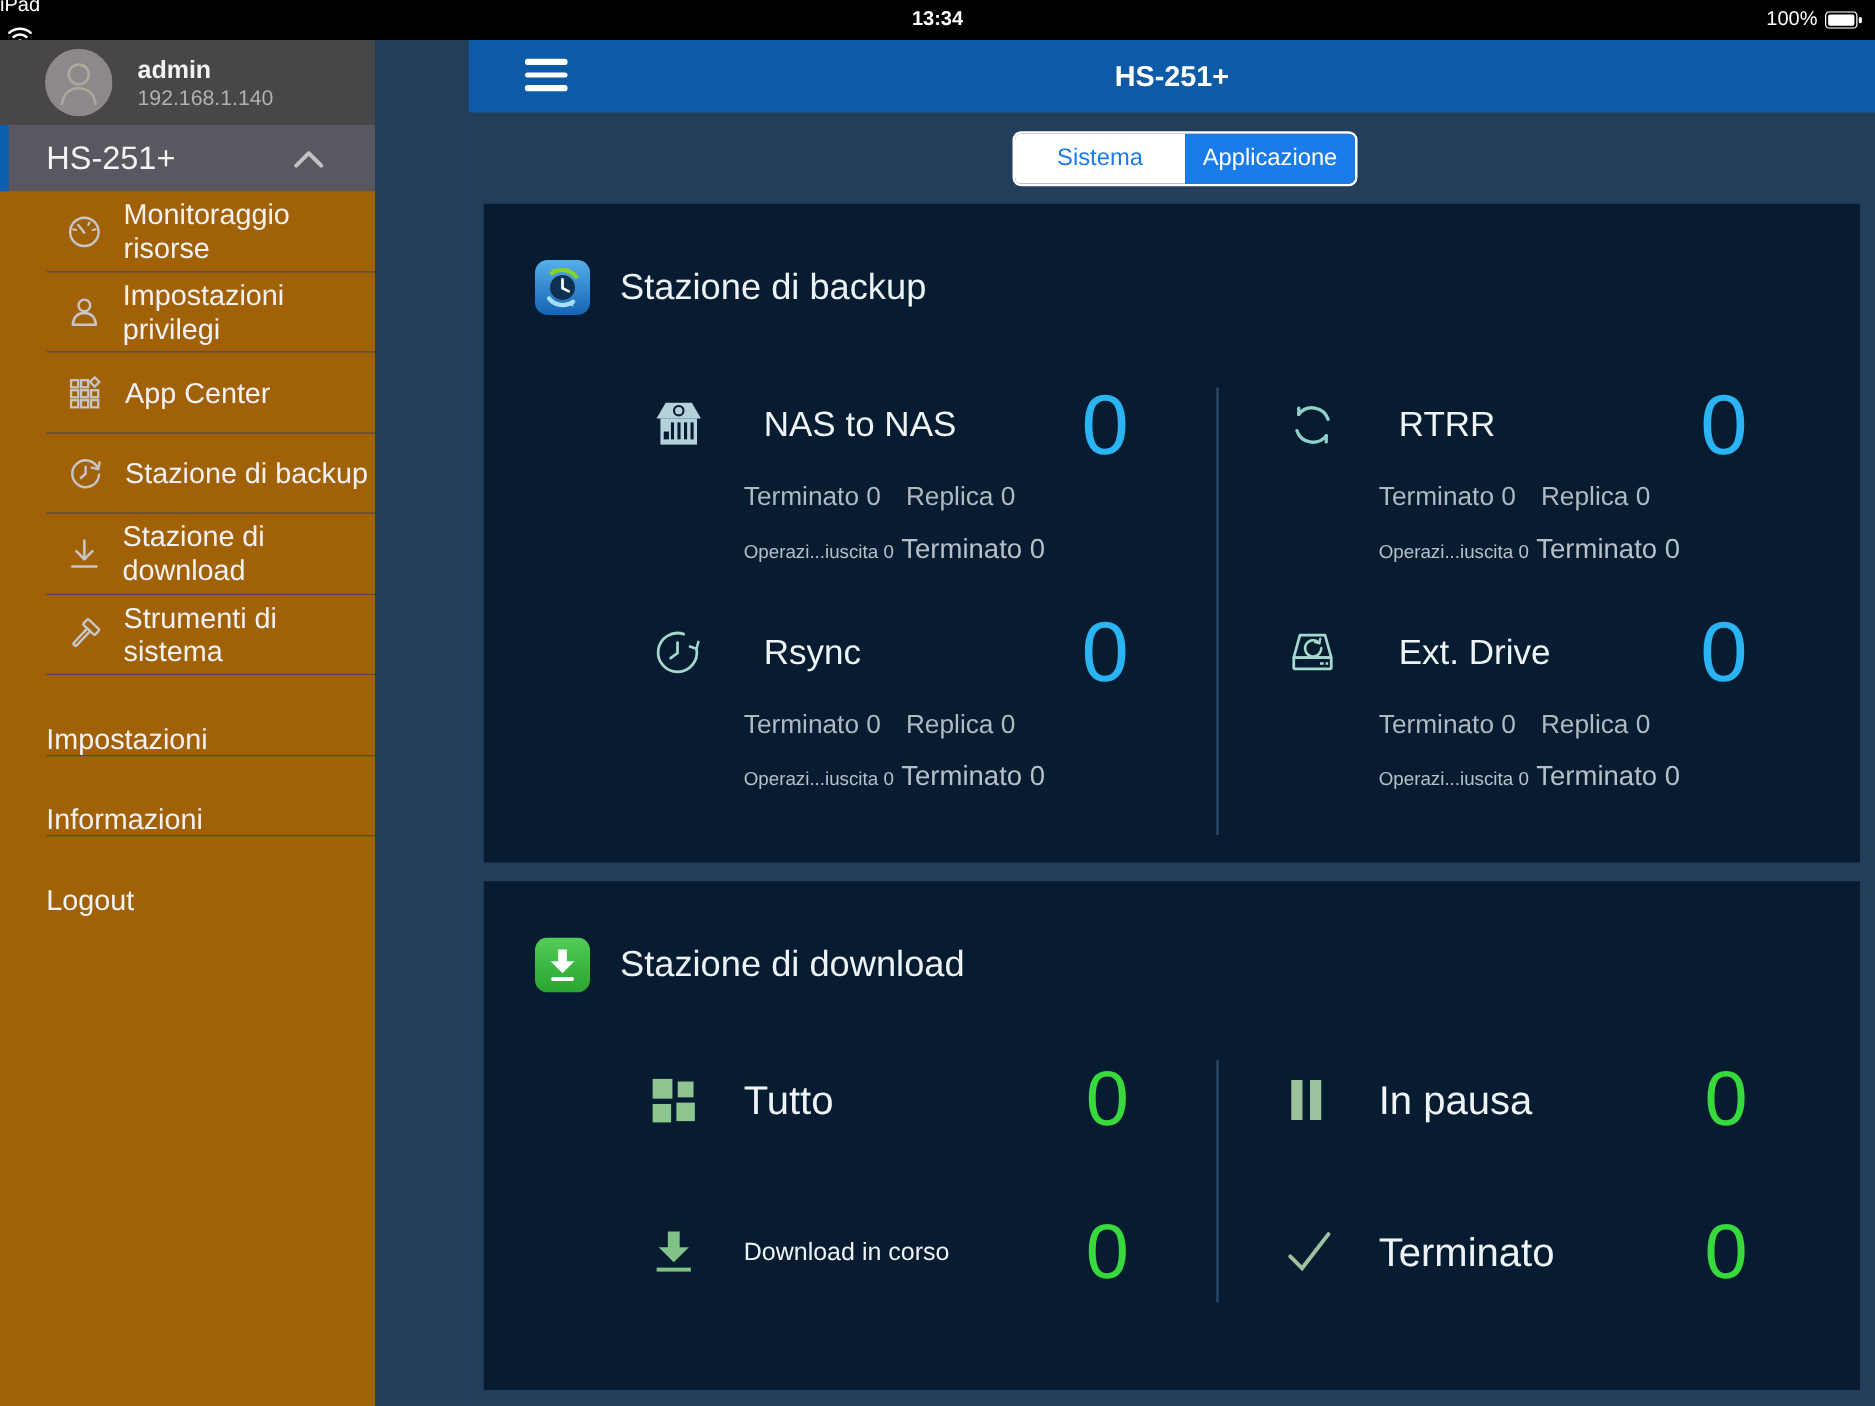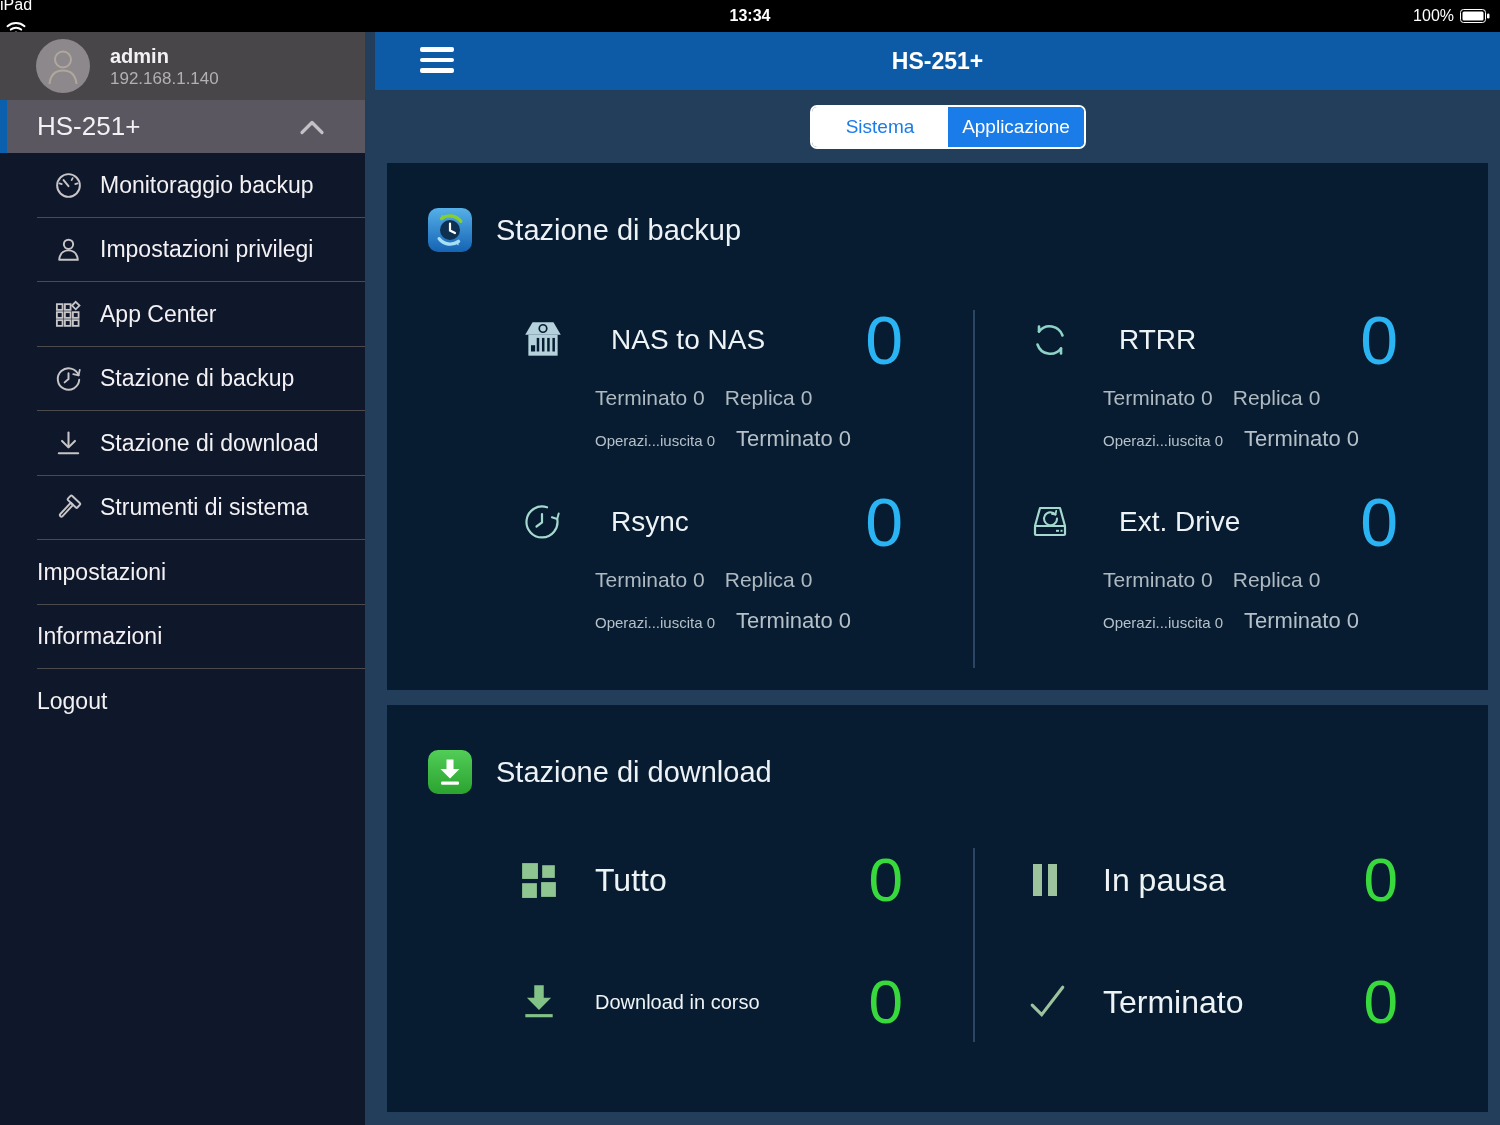--- a/index.html
+++ b/index.html
@@ -8,33 +8,33 @@
   .screen { position:relative; width:1500px; height:1125px; overflow:hidden; background:#223e5b; }
 
   
   .statusbar { position:absolute; top:0; left:0; width:1500px; height:32px; background:#000;
     display:flex; align-items:center; color:#fff; }
   .sb-left { display:flex; align-items:center; gap:7px; padding-left:0; font-size:16px;flex-direction:column; }
   .sb-time { position:absolute; left:0; right:0; text-align:center; font-size:16px; font-weight:bold; }
   .sb-right { margin-left:auto; display:flex; align-items:center; gap:6px; padding-right:10px; font-size:16px; }
 
   
-  .sidebar { position:absolute; top:32px; left:0; width:365px; height:1093px; background:#0f172a; color:#f3f1f3; }
+  .sidebar { position:absolute; top:32px; left:0; width:300px; height:1093px; background:#a16207; color:#f3f1f3; }
   .user-header { height:68px; background:#494649; display:flex; align-items:center; padding-left:36px; gap:20px; }
   .user-name { font-size:20px; font-weight:bold; line-height:1.3; }
   .user-ip { font-size:17px; color:#b2b0b2; }
   .nas-row { height:53px; background:#5a5761; display:flex; align-items:center; padding-left:37px; position:relative; cursor:pointer; }
   .nas-row::before { content:""; position:absolute; left:0; top:0; bottom:0; width:7px; background:#0b60ae; }
   .nas-name { font-size:26px; }
   .nas-chevron { position:absolute; right:40px; }
   .menu-item { height:64.5px; display:flex; align-items:center; padding-left:52px; position:relative; cursor:pointer; }
   .menu-item::after { content:""; position:absolute; left:37px; right:0; bottom:0; height:1px; background:#4d4a4e; }
   .menu-icon { width:33px; display:flex; justify-content:center; }
   .menu-label { margin-left:15px; font-size:23px; }
-  .root-item { height:64.5px; display:flex; align-items:center; padding-left:37px; position:relative; cursor:pointer; font-size:23px; }
+  .root-item { height:64.5px; display:flex; align-items:flex-end; padding-left:37px; position:relative; cursor:pointer; font-size:23px; }
   .root-item::after { content:""; position:absolute; left:37px; right:0; bottom:0; height:1px; background:#4d4a4e; }
   .root-item:last-child::after { display:none; }
 
   
   .main { position:absolute; top:32px; left:375px; width:1125px; height:1093px; background:#223e5b; }
   .appbar { position:absolute; top:0; left:0; width:1125px; height:58px; background:#0d5aa6; }
   .hamburger { position:absolute; left:45px; top:15px; width:34px; height:27px; cursor:pointer; }
   .hamburger span { display:block; height:4.5px; border-radius:2px; background:#fff; margin-bottom:6px; }
   .app-title { position:absolute; top:0; left:0; right:0; height:58px; display:flex; align-items:center; justify-content:center;
     color:#fff; font-size:23px; font-weight:bold; }
@@ -56,21 +56,21 @@
   .b-item { position:absolute; width:453px; }
   .col-l { left:133px; } .col-r { left:641px; }
   .row-1 { top:145px; } .row-2 { top:327px; }
   .b-head { display:flex; align-items:center; height:64px;gap:16px; }
   .icon-box { width:75px; display:flex; align-items:center; }
   .b-name { color:#eef3f6; font-size:28px; }
   .b-count { margin-left:auto; font-size:68px; font-weight:300; color:#2bb4f4; line-height:1; }
   .col-l .b-count { margin-right:70px; }
   .col-r .b-count { margin-right:83px; }
   .b-stats1 { margin:14px 0 0 75px; display:flex; gap:20px; color:#aeb9c2; font-size:21px; }
-  .b-stats2 { margin:16px 0 0 75px; display:flex; align-items:baseline; gap:21px; color:#b6c0c9; }
+  .b-stats2 { margin:16px 0 0 75px; display:flex; align-items:baseline; gap:6px; color:#b6c0c9; }
   .stat-sm { font-size:15px; }
   .stat-lg { font-size:22px; }
 
   .d-item { position:absolute; width:453px; display:flex; align-items:center; height:70px; }
   .d-row-1 { top:140px; } .d-row-2 { top:262px; }
   .d-name { color:#eef3f6; font-size:32px; }
   .d-name.small { font-size:20px; }
   .d-count { margin-left:auto; font-size:62px; font-weight:300; color:#38d93c; line-height:1; }
   .col-l.d-item .d-count { margin-right:70px; }
   .col-r.d-item .d-count { margin-right:83px; }
@@ -123,21 +123,21 @@
     <div class="menu-item">
       <span class="menu-icon">
           <svg width="31" height="31" viewBox="0 0 24 24">
         <circle cx="12" cy="12" r="8.8" fill="none" stroke="#c7c5c7" stroke-width="1.5"></circle>
         <line x1="12" y1="12.5" x2="8.2" y2="7.8" stroke="#c7c5c7" stroke-width="1.5" stroke-linecap="round"></line>
         <line x1="5" y1="10.4" x2="6.8" y2="10.9" stroke="#c7c5c7" stroke-width="1.3" stroke-linecap="round"></line>
         <line x1="19" y1="10.4" x2="17.2" y2="10.9" stroke="#c7c5c7" stroke-width="1.3" stroke-linecap="round"></line>
         <line x1="15.2" y1="6.2" x2="14.4" y2="7.8" stroke="#c7c5c7" stroke-width="1.3" stroke-linecap="round"></line>
       </svg>
         </span>
-      <span class="menu-label">Monitoraggio backup</span>
+      <span class="menu-label">Monitoraggio risorse</span>
     </div>
     <div class="menu-item">
       <span class="menu-icon">
           <svg width="31" height="31" viewBox="0 0 24 24">
         <circle cx="12" cy="8" r="3.6" fill="none" stroke="#c7c5c7" stroke-width="1.5"></circle>
         <path d="M4.8 20c.5-5 3.3-7.3 7.2-7.3s6.7 2.3 7.2 7.3z" fill="none" stroke="#c7c5c7" stroke-width="1.5" stroke-linejoin="round"></path>
       </svg>
         </span>
       <span class="menu-label">Impostazioni privilegi</span>
     </div>

